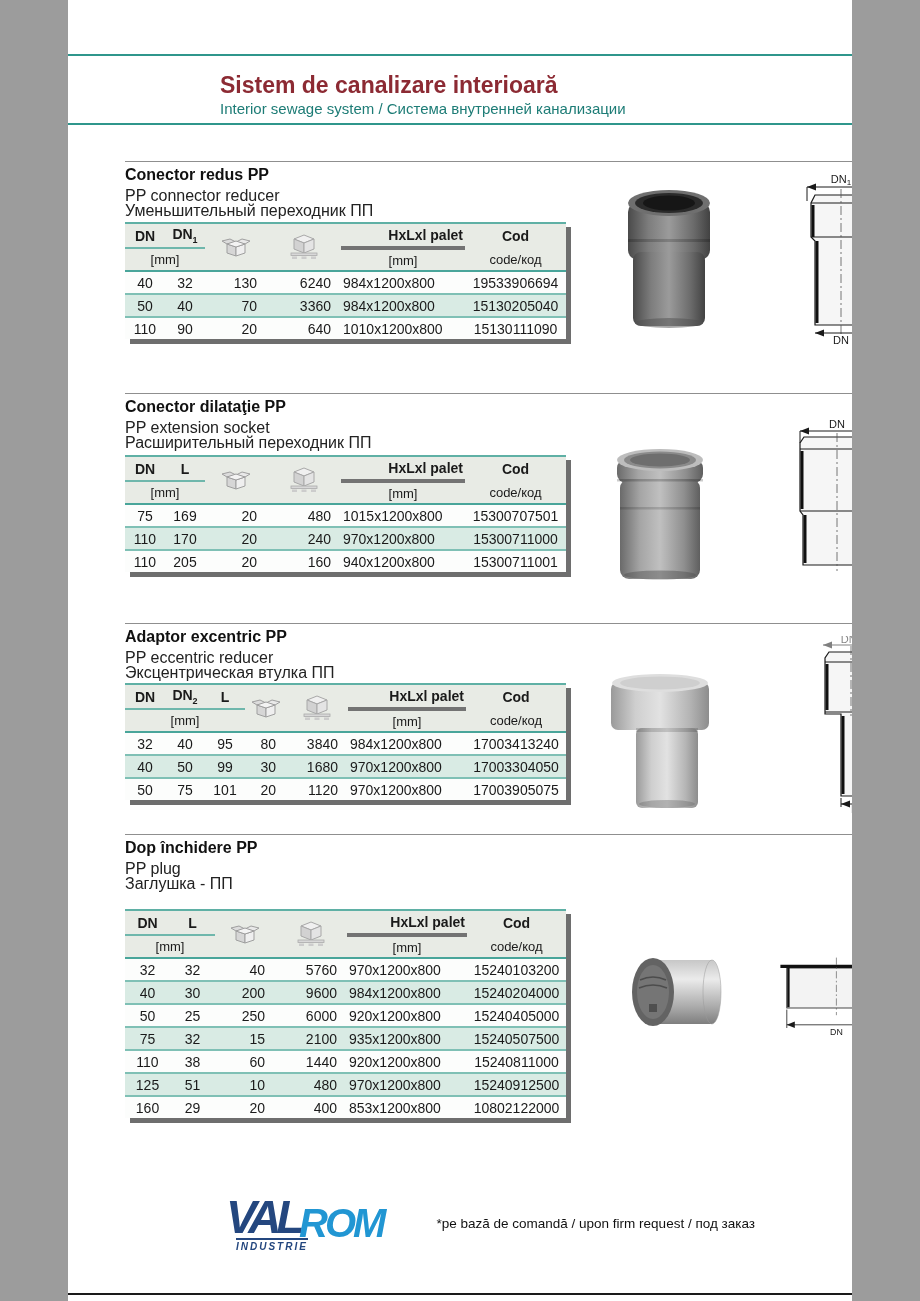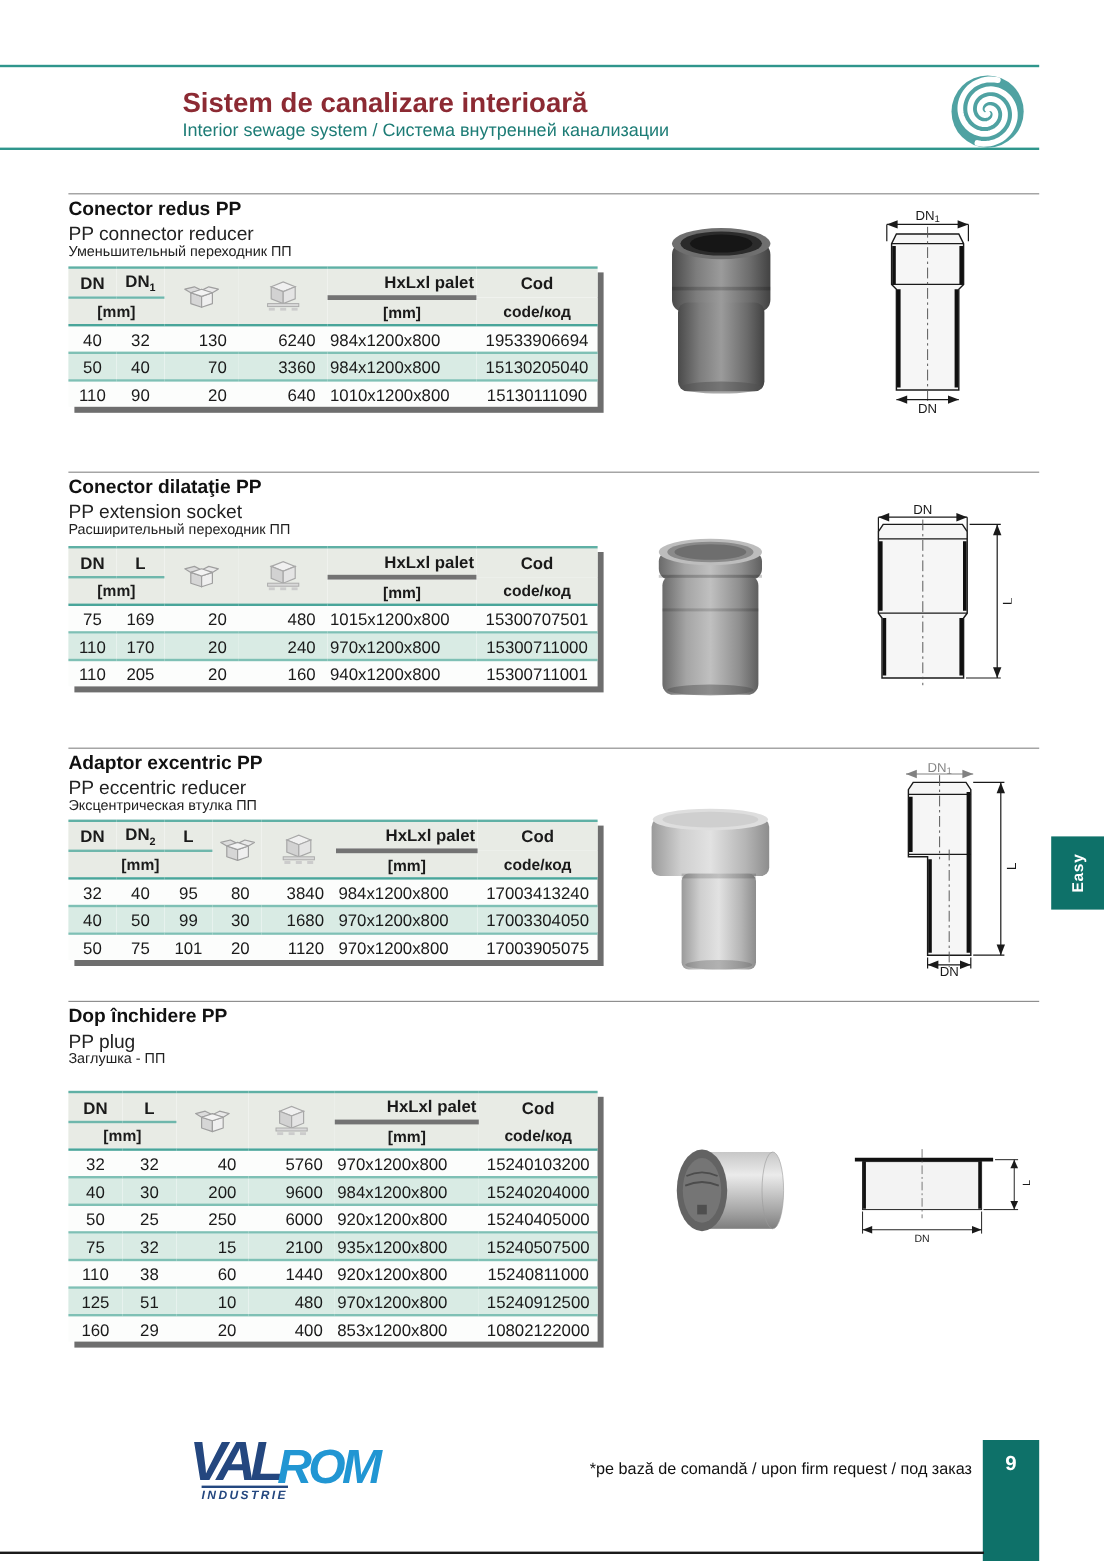--- a/index.html
+++ b/index.html
@@ -1,44 +1,44 @@
 <!DOCTYPE html>
 <html><head>
 <meta charset="utf-8">
 <style>
   html,body{margin:0;padding:0;background:#9c9c9c;}
-  .page{position:relative;width:920px;height:1301px;background:#ffffff;margin:0 auto;
+  .page{position:relative;width:784px;height:1301px;background:#ffffff;margin:0 auto;
         font-family:"Liberation Sans",sans-serif;color:#1a1a1a;overflow:hidden;}
   .abs{position:absolute;}
 
   
   .h-rule{position:absolute;left:0;width:866px;height:2px;background:#2f968c;}
   .h-title{position:absolute;left:152px;top:72px;font-size:23px;font-weight:bold;color:#8c2a33;}
   .h-sub{position:absolute;left:152px;top:100px;font-size:15px;color:#1d7c76;}
   .h-logo{position:absolute;left:791px;top:61px;}
 
   
   .sec{position:absolute;left:0;width:920px;}
   .sec-rule{position:absolute;left:57px;top:0;width:809px;height:1px;background:#8f8f8f;}
   .sec h2{position:absolute;left:57px;top:5px;margin:0;font-size:16px;font-weight:bold;color:#111;}
   .sub-en{position:absolute;left:57px;top:26px;font-size:16px;color:#222;}
-  .sub-ru{position:absolute;left:57px;top:41px;font-size:12px;color:#222;}
+  .sub-ru{position:absolute;left:57px;top:41px;font-size:16px;color:#222;}
 
   
   .twrap{position:absolute;left:57px;}
   .ptable{border-collapse:collapse;table-layout:fixed;width:441px;background:#fcfdfc;
           box-shadow:5px 5px 0 #6e6e6e;font-size:14px;}
   .ptable th,.ptable td{padding:0 2px;overflow:hidden;white-space:nowrap;}
   .ptable thead th{background:#e8ebe5;height:22px;font-weight:bold;text-align:center;}
   .ptable tr.h1 th{border-top:2px solid #5fb0a5;}
   .ptable th.th-dim{border-bottom:2px solid #6fb7ac;}
   .ptable th.th-palet{border-bottom:4px solid #737373;text-align:right;}
   .ptable th.th-icon{border-bottom:2px solid #49a59a;vertical-align:middle;}
   .ptable th.th-cod{border-bottom:0;}
-  .ptable tr.h2 th{border-bottom:2px solid #49a59a;font-weight:bold;height:20px;font-size:13px;}
+  .ptable tr.h2 th{border-bottom:2px solid #49a59a;font-weight:normal;height:20px;font-size:13px;}
   .ptable sub{font-size:9px;}
   .ptable tbody td{height:21px;border-top:2px solid #7fc0b5;}
   .ptable tbody tr:nth-child(even){background:#d9ebe4;}
   .ptable td.dim{text-align:center;}
   .ptable td.num{text-align:right;padding-right:10px;}
   .ptable td.palet{text-align:left;padding-right:6px;}
   .ptable td.cod{text-align:center;}
 
   
   .tdraw text{font-family:"Liberation Sans",sans-serif;font-size:11px;fill:#1a1a1a;}
@@ -54,21 +54,21 @@
             display:flex;align-items:center;justify-content:center;}
   .easy-tab span{transform:rotate(-90deg);color:#fff;font-weight:bold;font-size:13px;letter-spacing:0.5px;}
 
   
   .f-val{position:absolute;left:158px;top:1194px;font-size:46px;font-weight:bold;font-style:italic;
          color:#24477f;letter-spacing:-5px;line-height:1;}
   .f-rom{position:absolute;left:231px;top:1203px;font-size:40px;font-weight:bold;font-style:italic;
          color:#2196d3;letter-spacing:-3px;line-height:1;}
   .f-industrie{position:absolute;left:168px;top:1238px;font-size:10px;font-weight:bold;font-style:italic;
          color:#24477f;letter-spacing:2px;border-top:2px solid #24477f;padding-top:1px;}
-  .f-note{position:absolute;right:110px;top:1216px;font-size:13.5px;color:#111;}
+  .f-note{position:absolute;right:97px;top:1216px;font-size:13.5px;color:#111;}
   .f-pagebox{position:absolute;left:819px;top:1200px;width:47px;height:101px;background:#0e7169;}
   .f-page{color:#fff;font-weight:bold;font-size:17px;text-align:center;margin-top:10px;}
   .f-slogan{position:absolute;left:160px;top:1258px;font-size:17px;color:#2e8c83;
             letter-spacing:6.5px;word-spacing:10px;}
   .f-bottomline{position:absolute;left:0;top:1293px;width:820px;height:2px;background:#1a1a1a;}
 </style>
 </head>
 <body>
 
 <div class="page">

